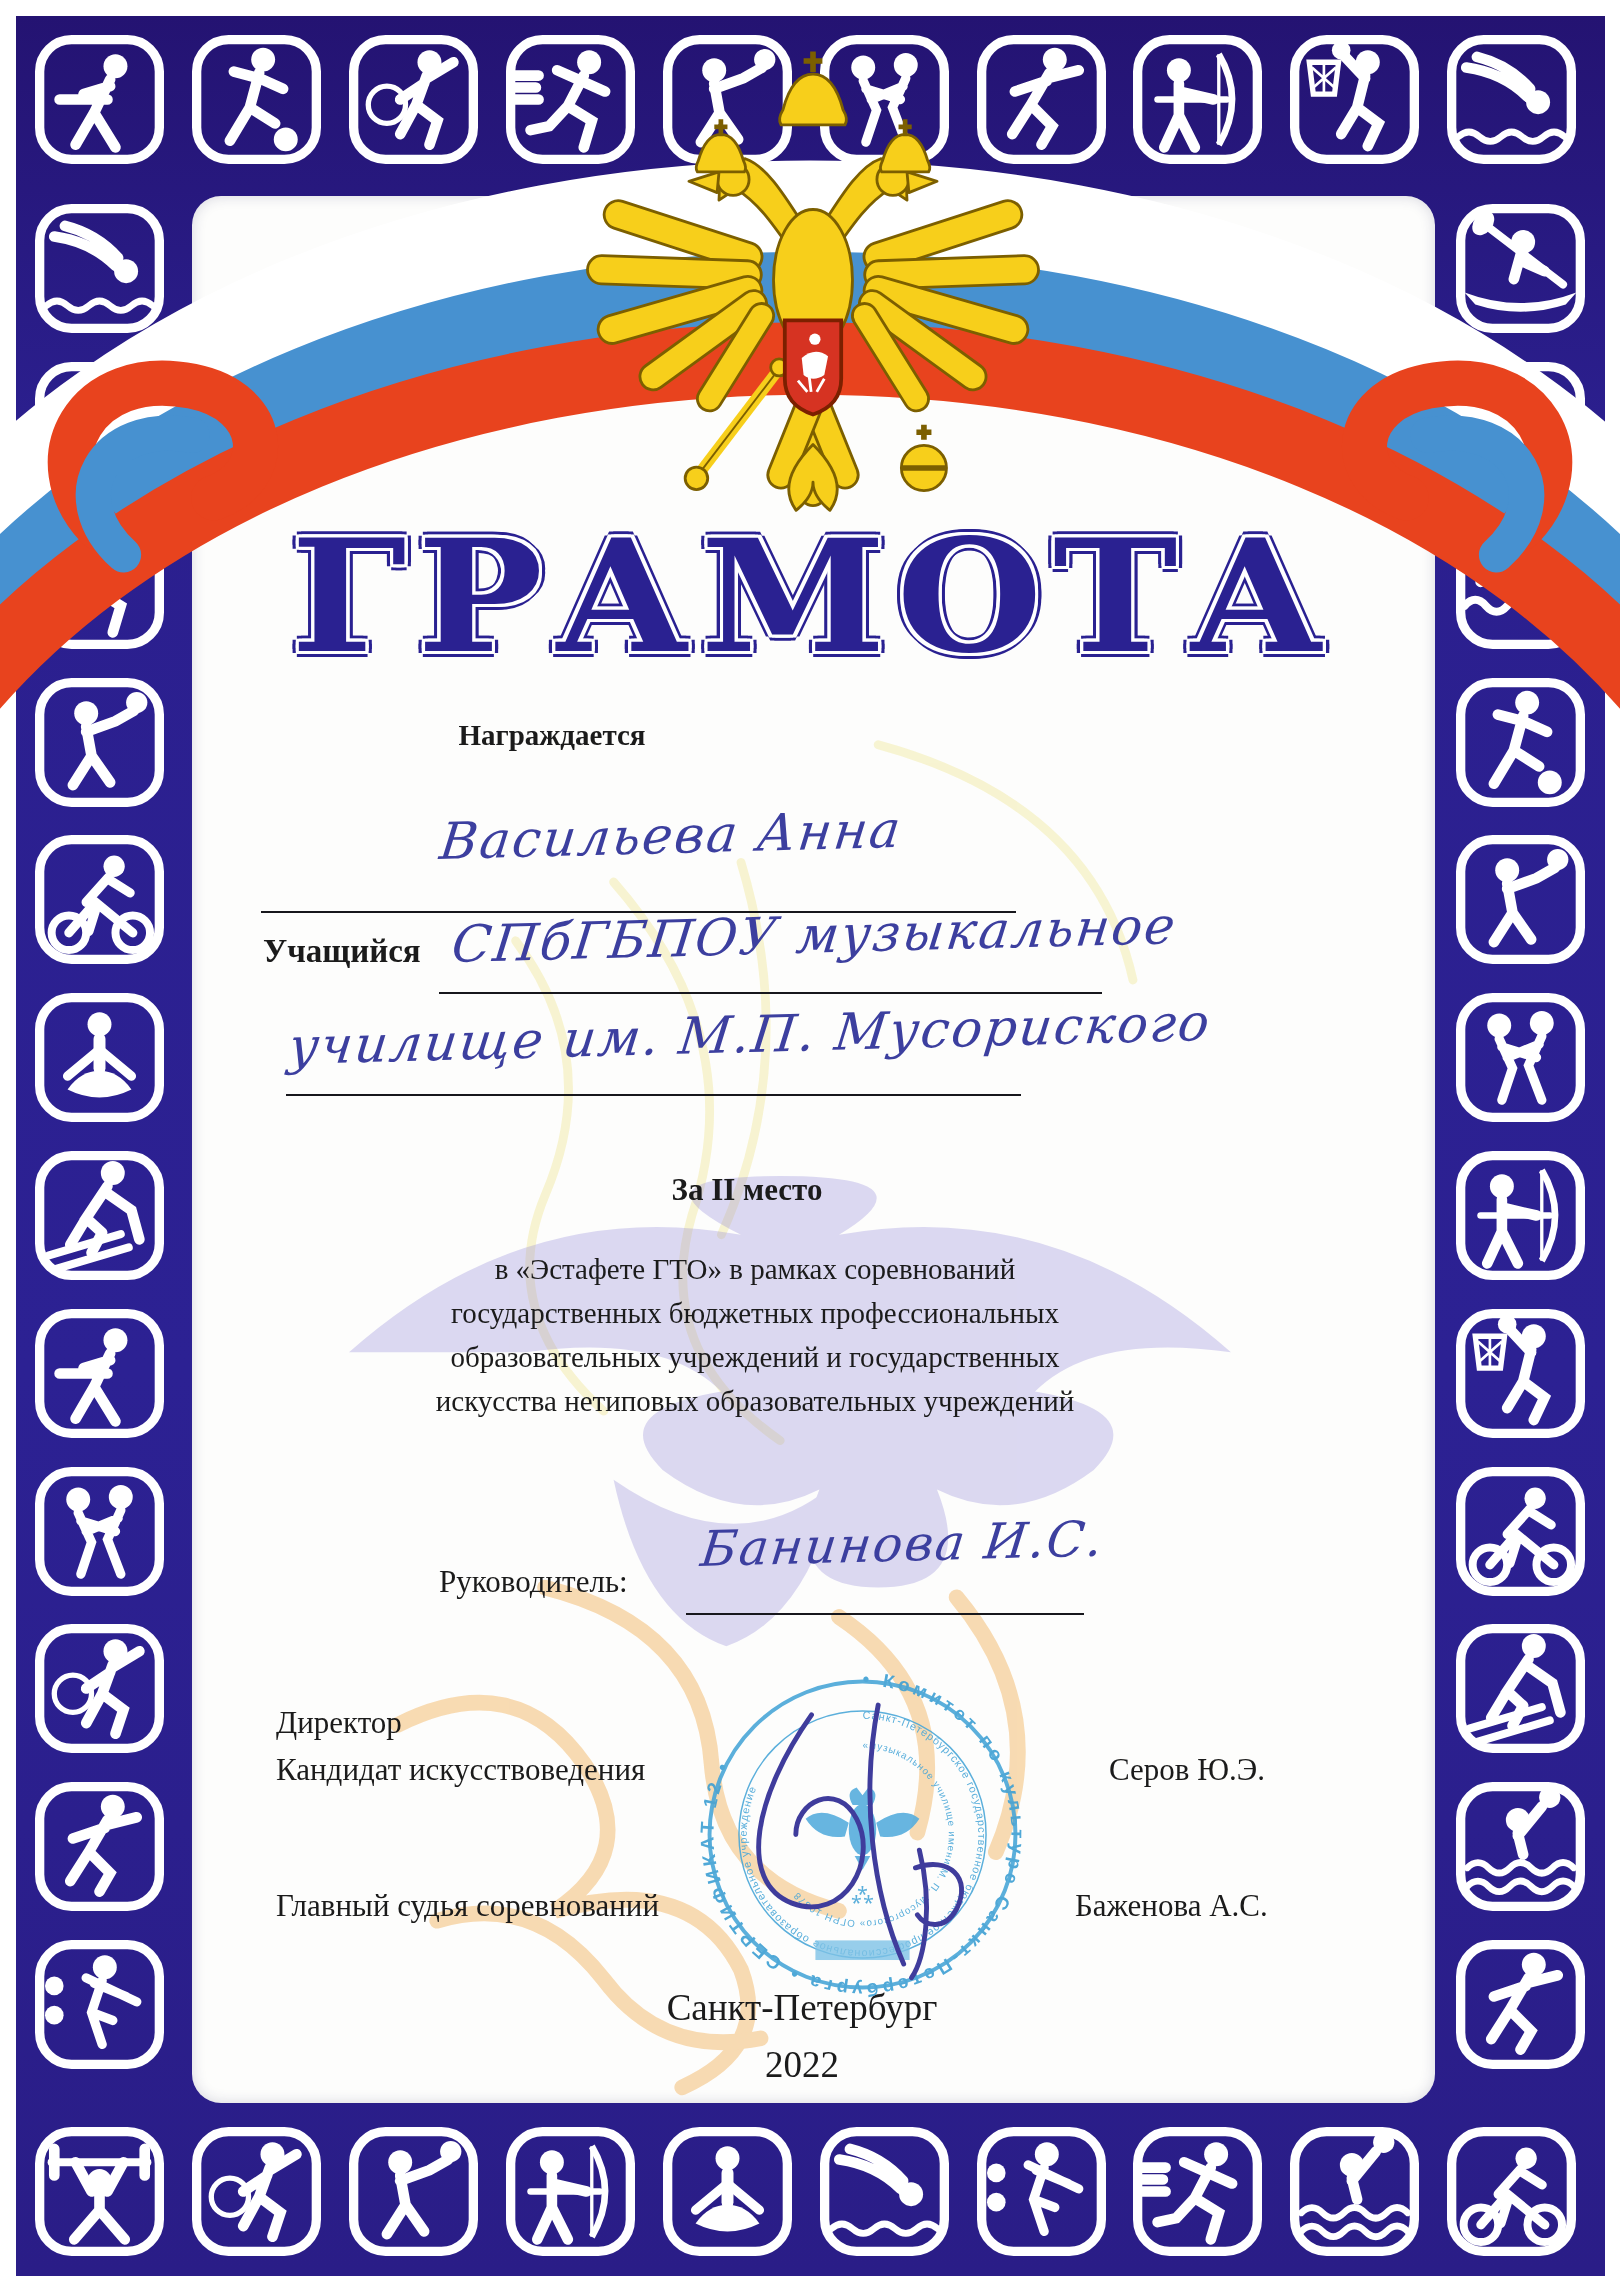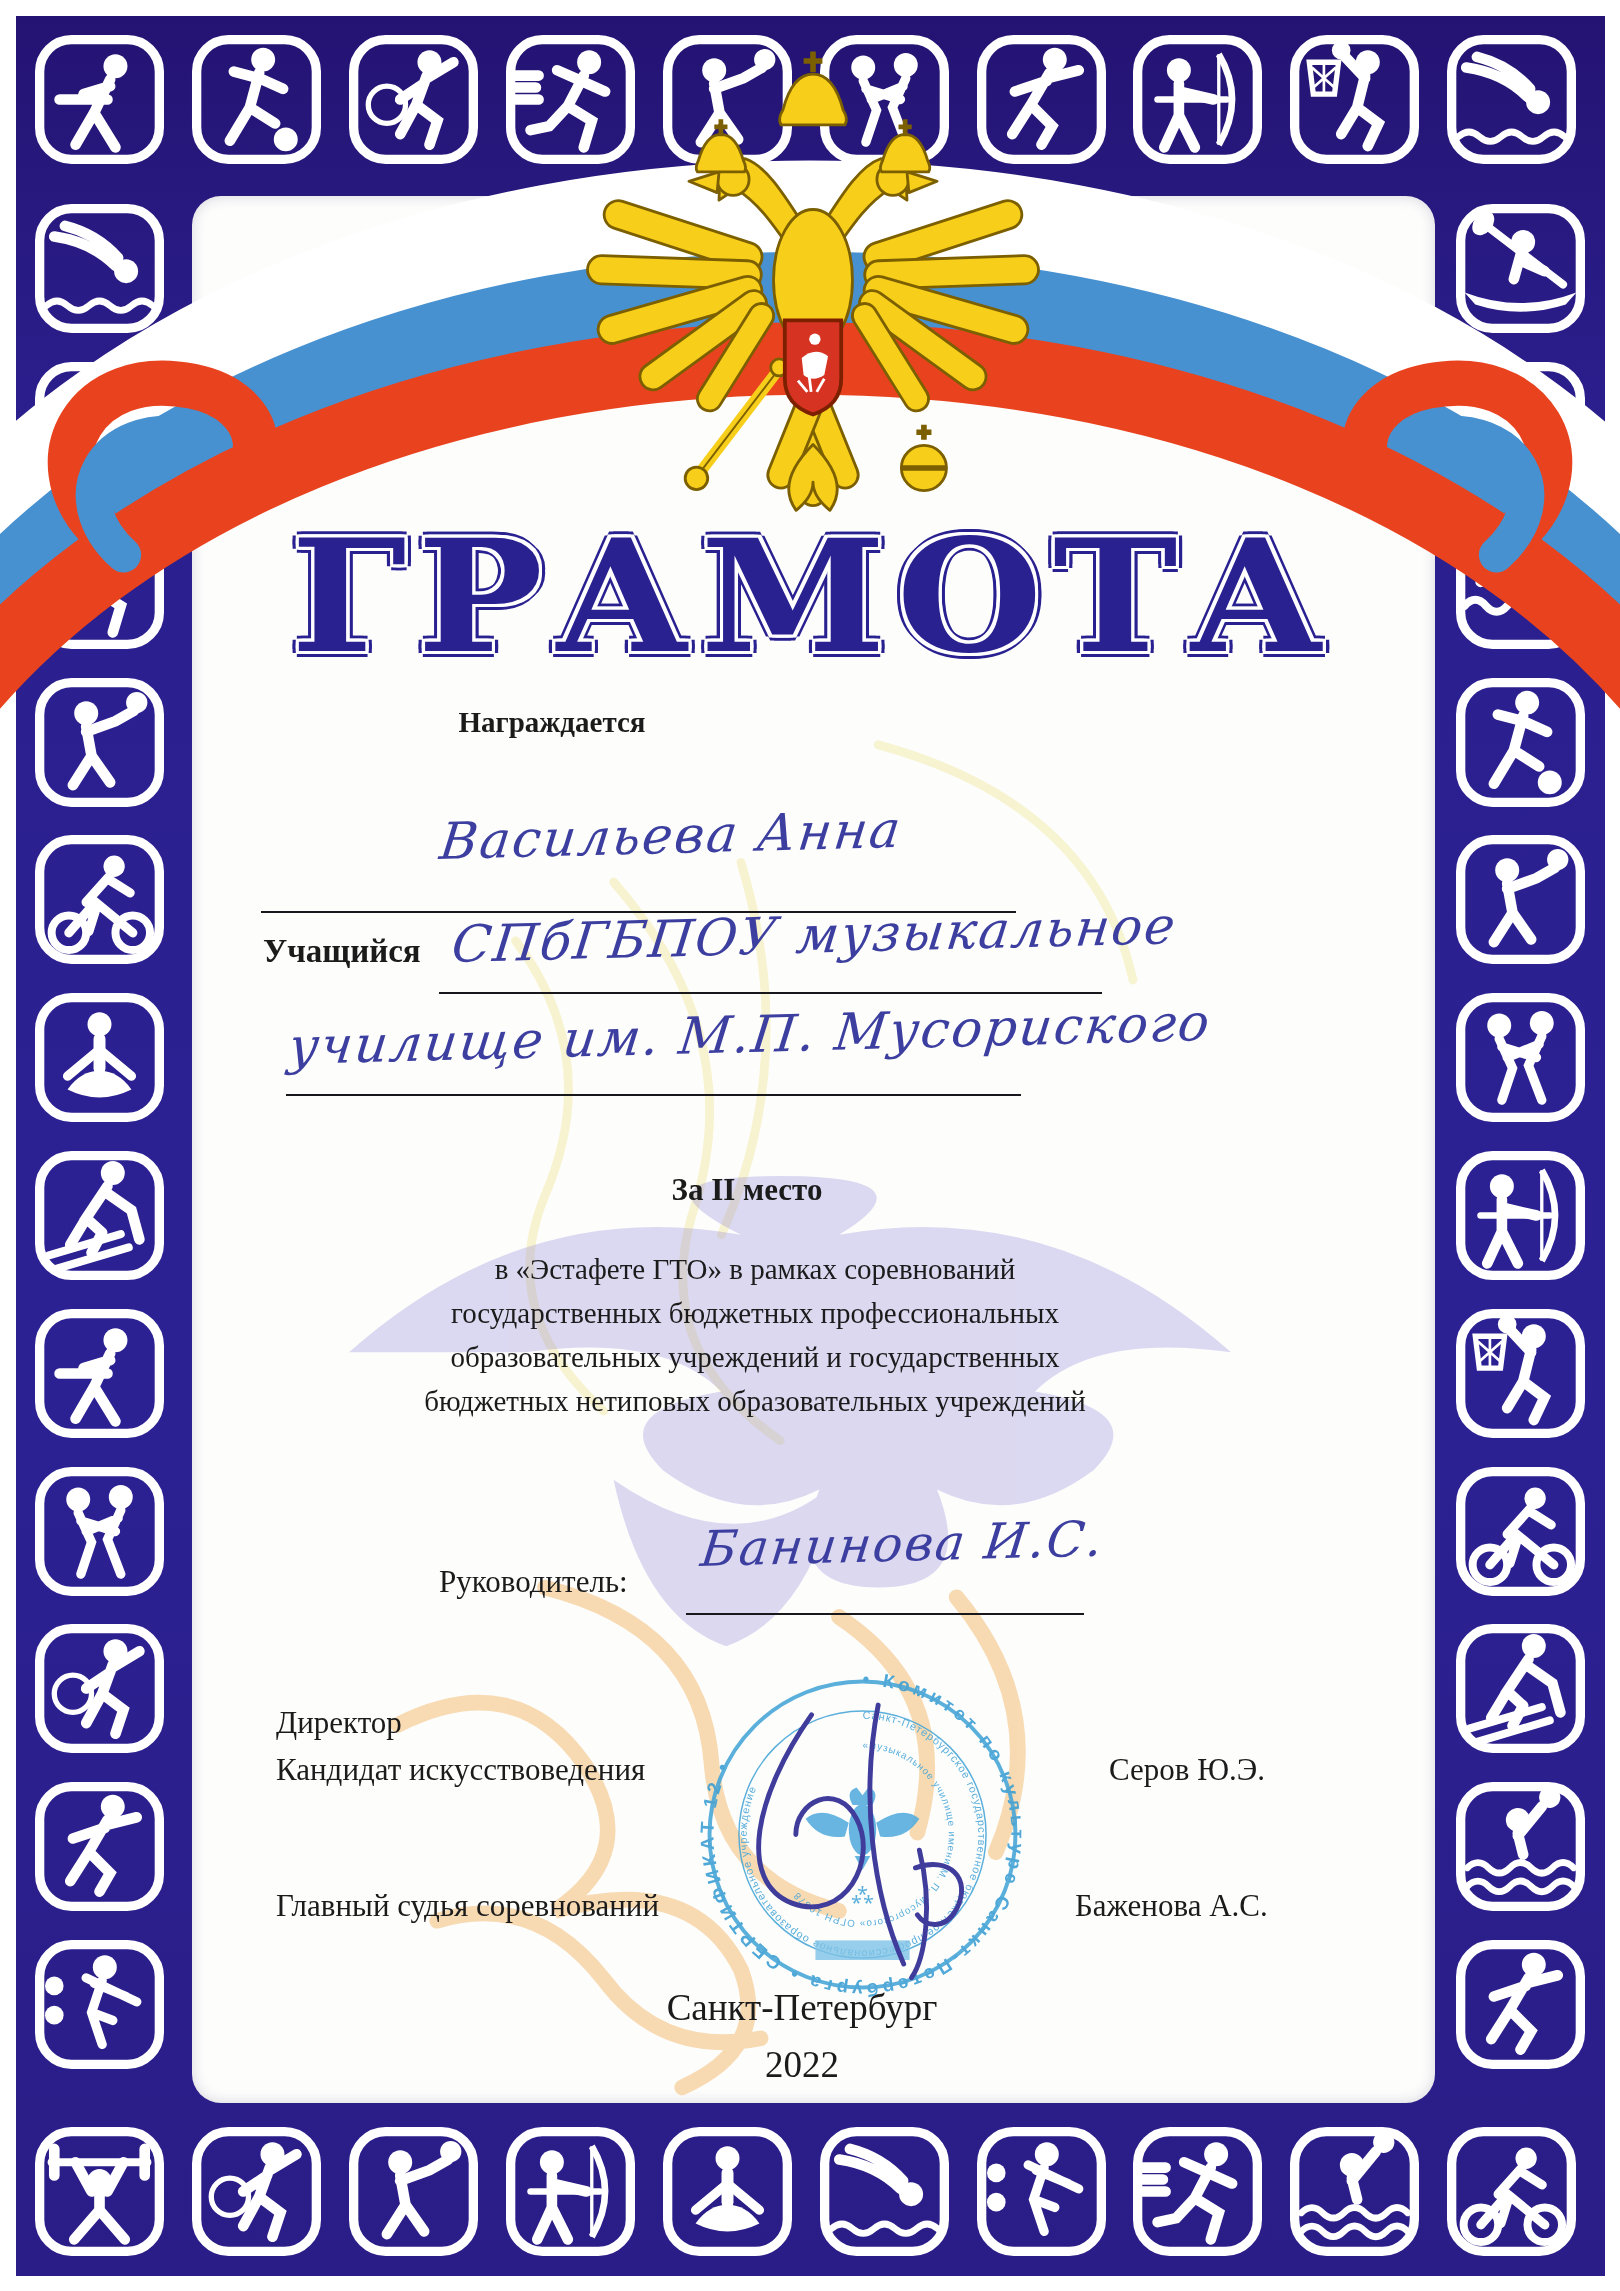--- a/index.html
+++ b/index.html
@@ -588,39 +588,39 @@
       <path d="M234 362 l10 12 M262 360 l-8 14 M246 358 l2 16" stroke="#fff" stroke-width="3"></path>
     </g>
   </svg>
 
   <div class="abs" style="left:192px;top:196px;width:1243px;height:1907px">
 
     <div class="abs title" style="left:621px;top:323px">ГРАМОТА</div>
 
     <style>.title{transform:translateX(-50%) scaleX(1.08);}</style>
 
-    <div class="abs b serif30" style="left:360px;top:510px;transform:translateX(-50%)">Награждается</div>
+    <div class="abs b serif30" style="left:360px;top:523px;transform:translateX(-50%)">Награждается</div>
 
     <div class="abs ink" style="left:245px;top:616px;font-size:51px">Васильева Анна</div>
     <div class="rule" style="left:69px;top:715px;width:755px"></div>
 
     <div class="abs b serif34" style="left:71px;top:737px">Учащийся</div>
     <div class="abs ink" style="left:257px;top:719px;font-size:51px">СПбГБПОУ музыкальное</div>
     <div class="rule" style="left:247px;top:796px;width:663px"></div>
 
     <div class="abs ink" style="left:94px;top:821px;font-size:51px">училище им. М.П. Мусориского</div>
     <div class="rule" style="left:94px;top:898px;width:735px"></div>
 
     <div class="abs b serif32" style="left:555px;top:976px;transform:translateX(-50%)">За II место</div>
 
     <div class="abs" style="left:563px;top:1051px;transform:translateX(-50%)" id="desc">
         <div class="desc-line">в «Эстафете ГТО» в рамках соревнований</div>
         <div class="desc-line">государственных бюджетных профессиональных</div>
         <div class="desc-line">образовательных учреждений и государственных</div>
-        <div class="desc-line">бюджетных нетиповых образовательных учреждений</div>
+        <div class="desc-line">искусства нетиповых образовательных учреждений</div>
       </div>
 
     <div class="abs serif32" style="left:247px;top:1368px">Руководитель:</div>
     <div class="abs ink" style="left:506px;top:1325px;font-size:49px">Банинова И.С.</div>
     <div class="rule" style="left:494px;top:1417px;width:398px"></div>
 
     <div class="abs serif32" style="left:84px;top:1509px">Директор</div>
     <div class="abs serif32" style="left:84px;top:1556px">Кандидат искусствоведения</div>
     <div class="abs serif32" style="left:917px;top:1556px">Серов Ю.Э.</div>
 

